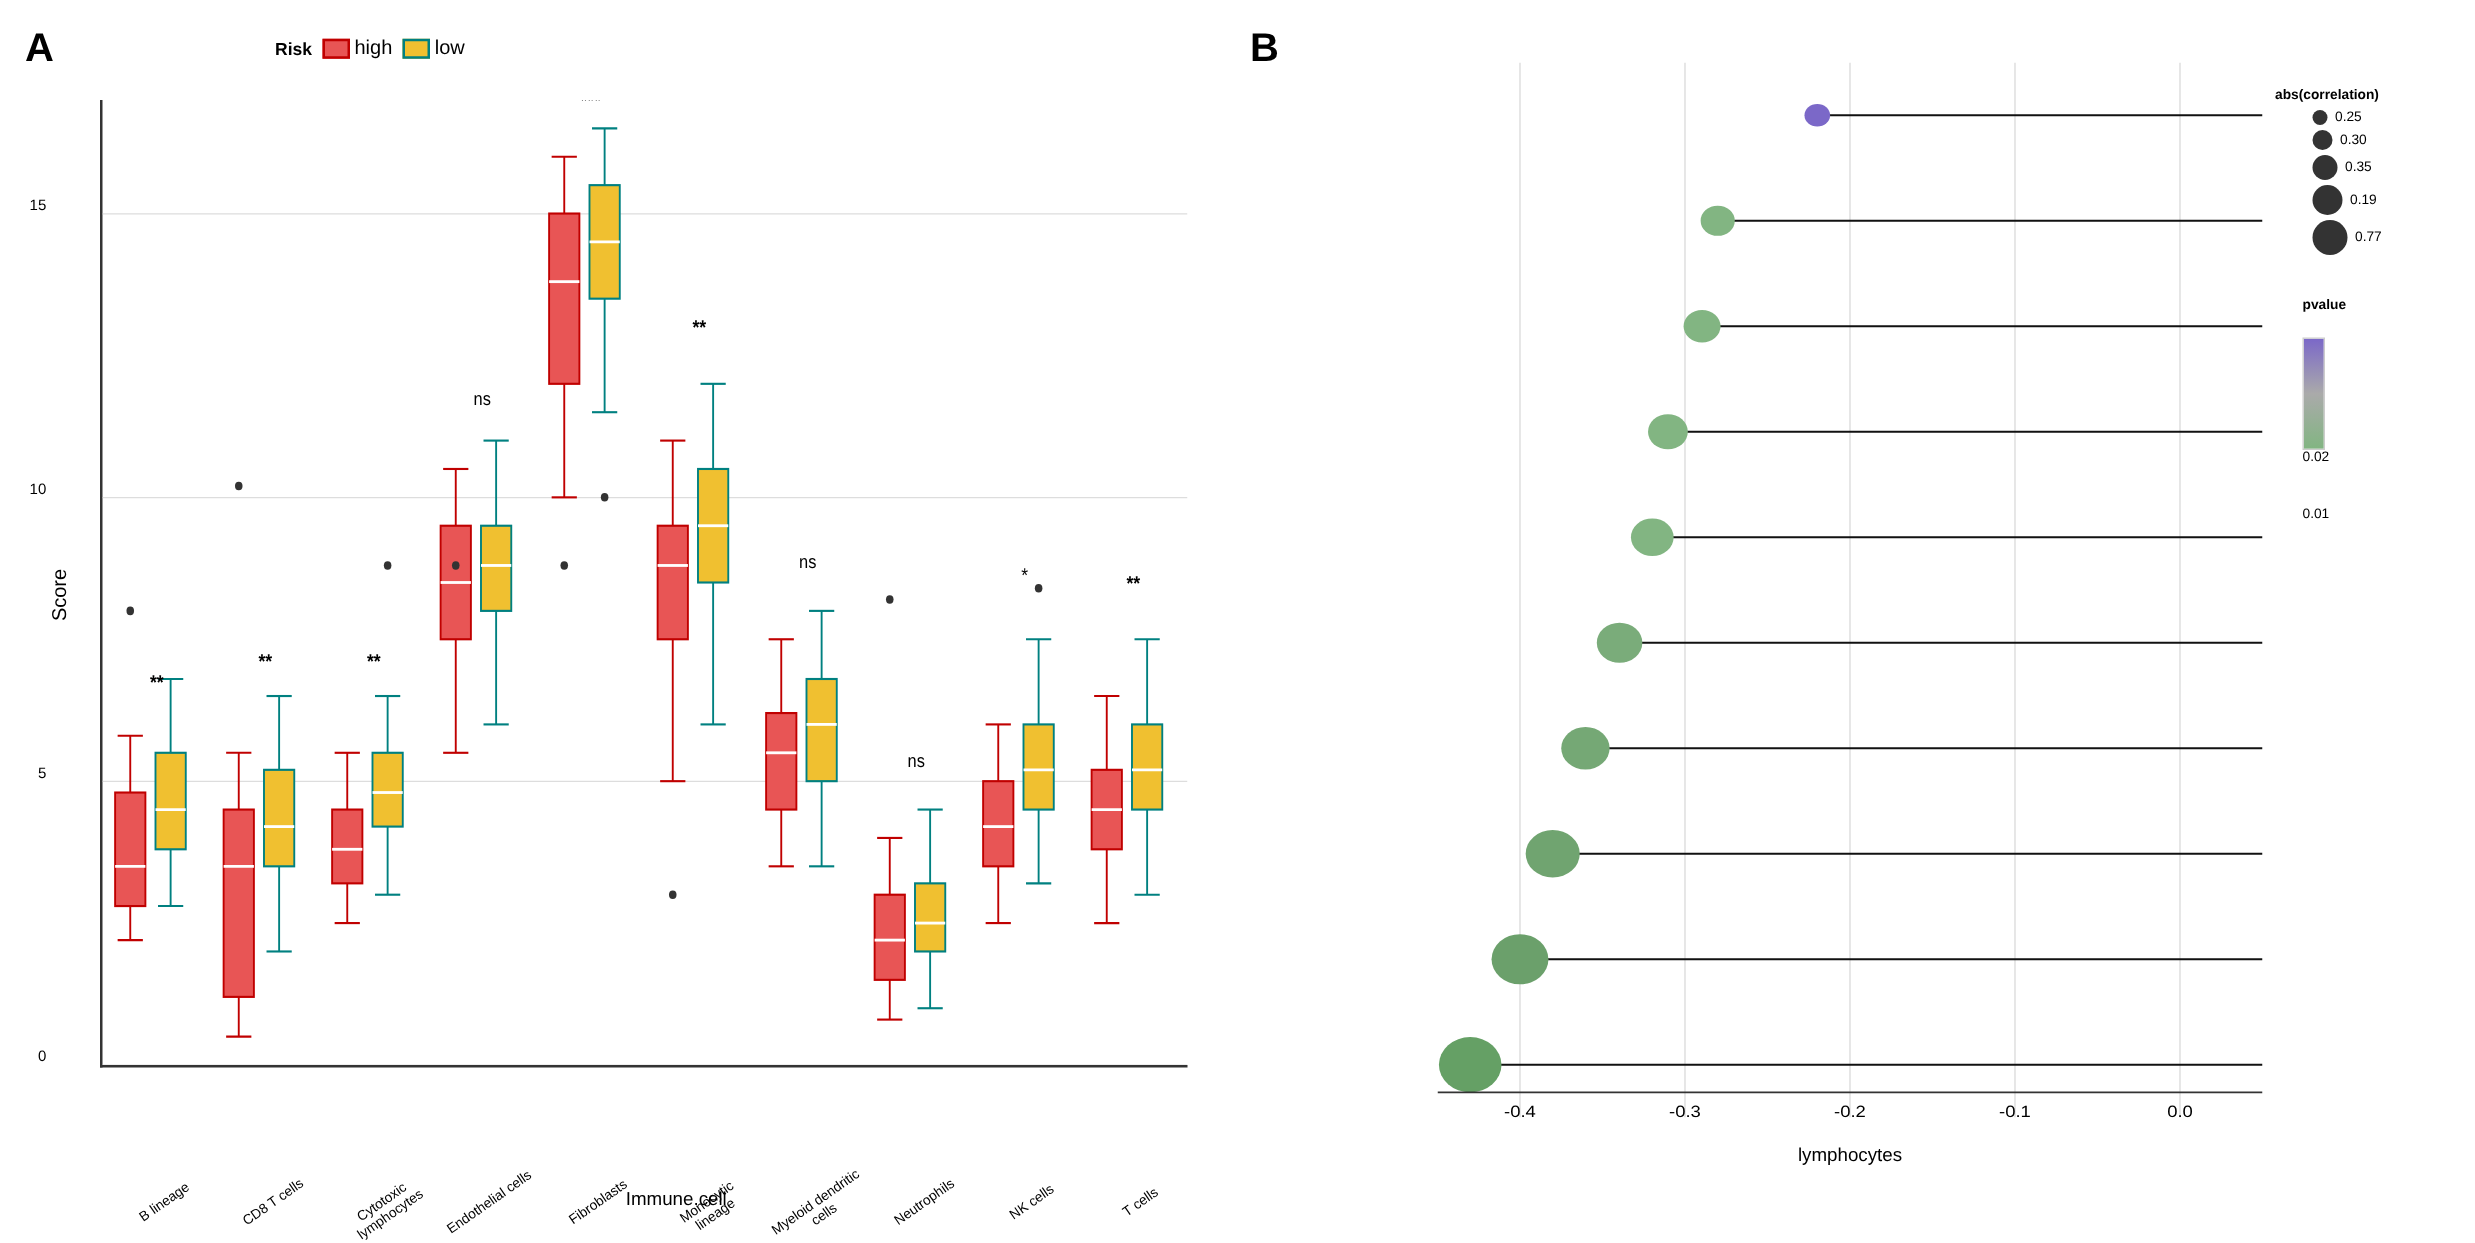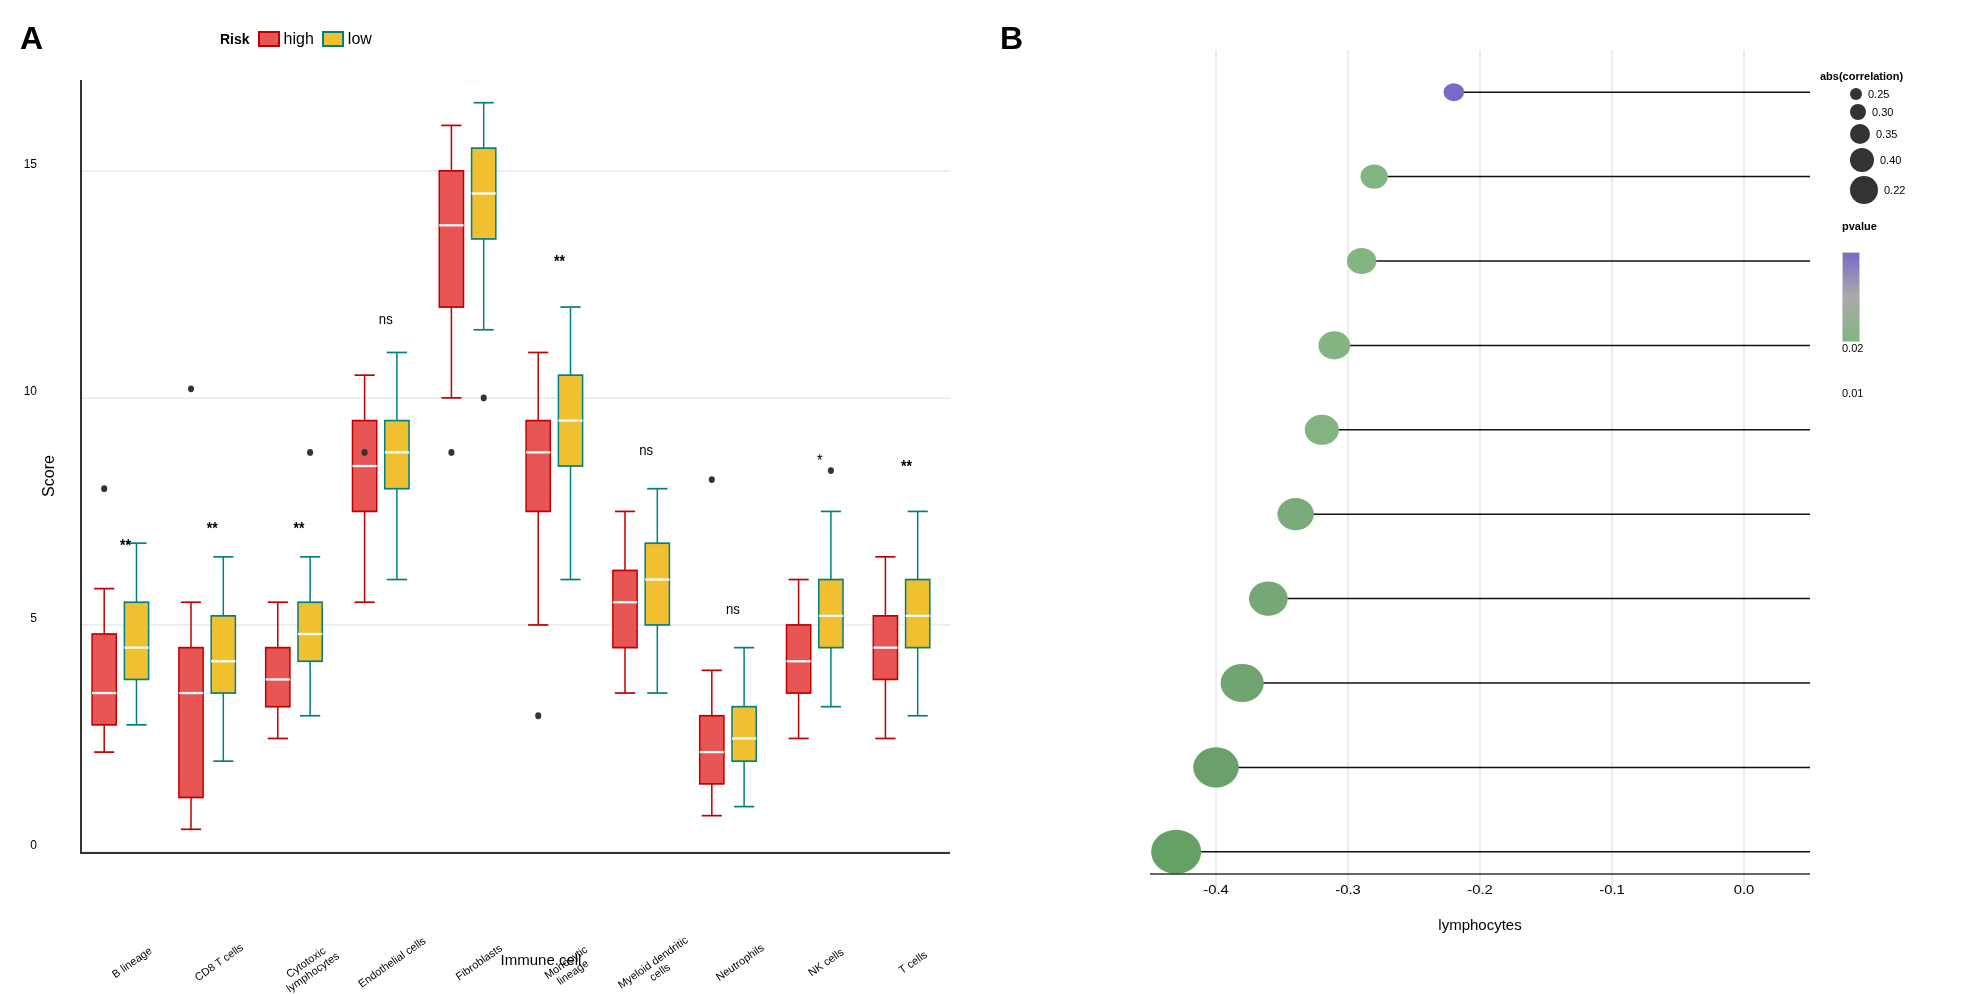--- a/index.html
+++ b/index.html
@@ -440,29 +440,29 @@
         <div class="b-legend-item">
           <div class="b-legend-circle" style="width:16px;height:16px;"></div>
           <span>0.30</span>
         </div>
         <div class="b-legend-item">
           <div class="b-legend-circle" style="width:20px;height:20px;"></div>
           <span>0.35</span>
         </div>
         <div class="b-legend-item">
           <div class="b-legend-circle" style="width:24px;height:24px;"></div>
-          <span>0.40</span>
+          <span>0.19</span>
         </div>
         <div class="b-legend-item">
           <div class="b-legend-circle" style="width:28px;height:28px;"></div>
-          <span>0.22</span>
-        </div>
-      </div>
-
-      <div style="margin-top:16px;padding-left:22px;">
+          <span>0.77</span>
+        </div>
+      </div>
+
+      <div style="margin-top:34px;padding-left:22px;">
         <div class="b-legend-title">pvalue</div>
         <div class="b-legend-color-section">
           <div class="b-legend-color-bar"></div>
           <div class="b-legend-color-labels">
             <span>0.02</span>
             <span>0.01</span>
             <span></span>
           </div>
         </div>
       </div>

